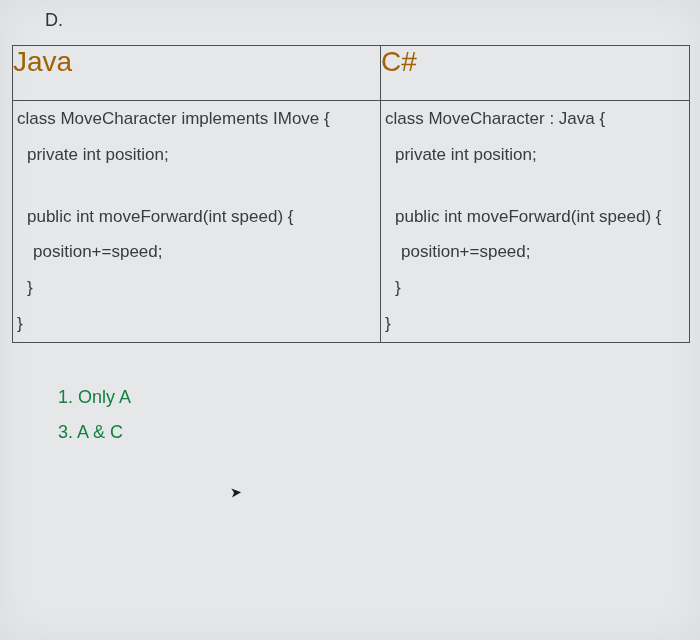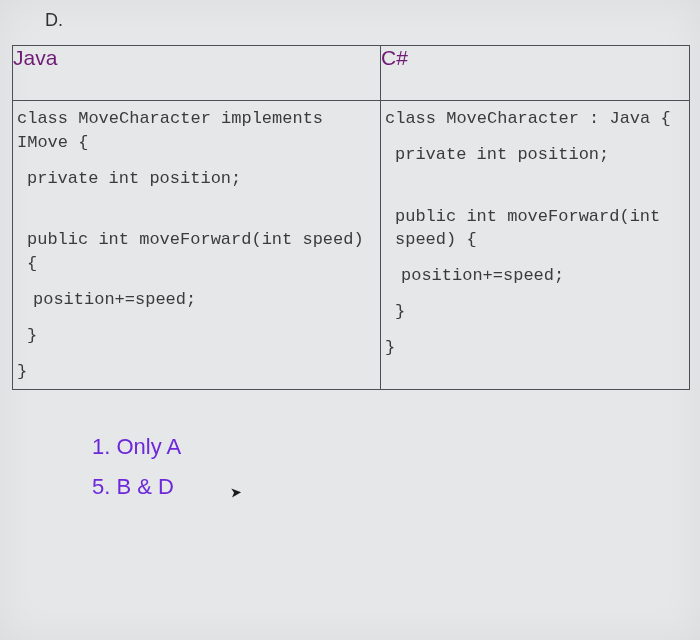--- a/index.html
+++ b/index.html
@@ -37,40 +37,39 @@
   }
   table.code td, table.code th {
     border: 1px solid #4b5055;
     vertical-align: top;
     padding: 0;
   }
   .header-row td {
     height: 54px;
     vertical-align: middle;
     padding-left: 4px;
-    font-size: 21px;
-    color: #701a75;
+    font-size: 28px;
+    color: #a16207;
   }
   .code-cell {
     font-size: 17px;
     color: #3a3b3c;
     line-height: 1.4;
   }
   .code-cell .line {
     padding: 6px 0 6px 4px;
-    font-family: Liberation Mono, monospace;
   }
   .code-cell .indent1 { padding-left: 14px; }
   .code-cell .indent2 { padding-left: 20px; }
   .code-cell .gap { height: 26px; }
   .answers {
     margin-top: 44px;
-    margin-left: 92px;
-    font-size: 22px;
-    color: #6d28d9;
+    margin-left: 58px;
+    font-size: 18px;
+    color: #15803d;
   }
   .answers .item { margin: 14px 0; }
   .cursor {
     position: absolute;
     left: 230px;
     top: 484px;
     font-size: 14px;
     color: #1b1b1b;
     transform: rotate(-5deg);
   }
@@ -110,18 +109,18 @@
         <div class="line indent2">position+=speed;</div>
         <div class="line indent1">}</div>
         <div class="line">}</div>
       </td>
     </tr>
   </tbody>
     </table>
 
   <div class="answers">
     <div class="item">1. Only A</div>
-    <div class="item">5. B &amp; D</div>
+    <div class="item">3. A &amp; C</div>
   </div>
 
   <div class="cursor">➤</div>
 
 </div>
 
 </body></html>

